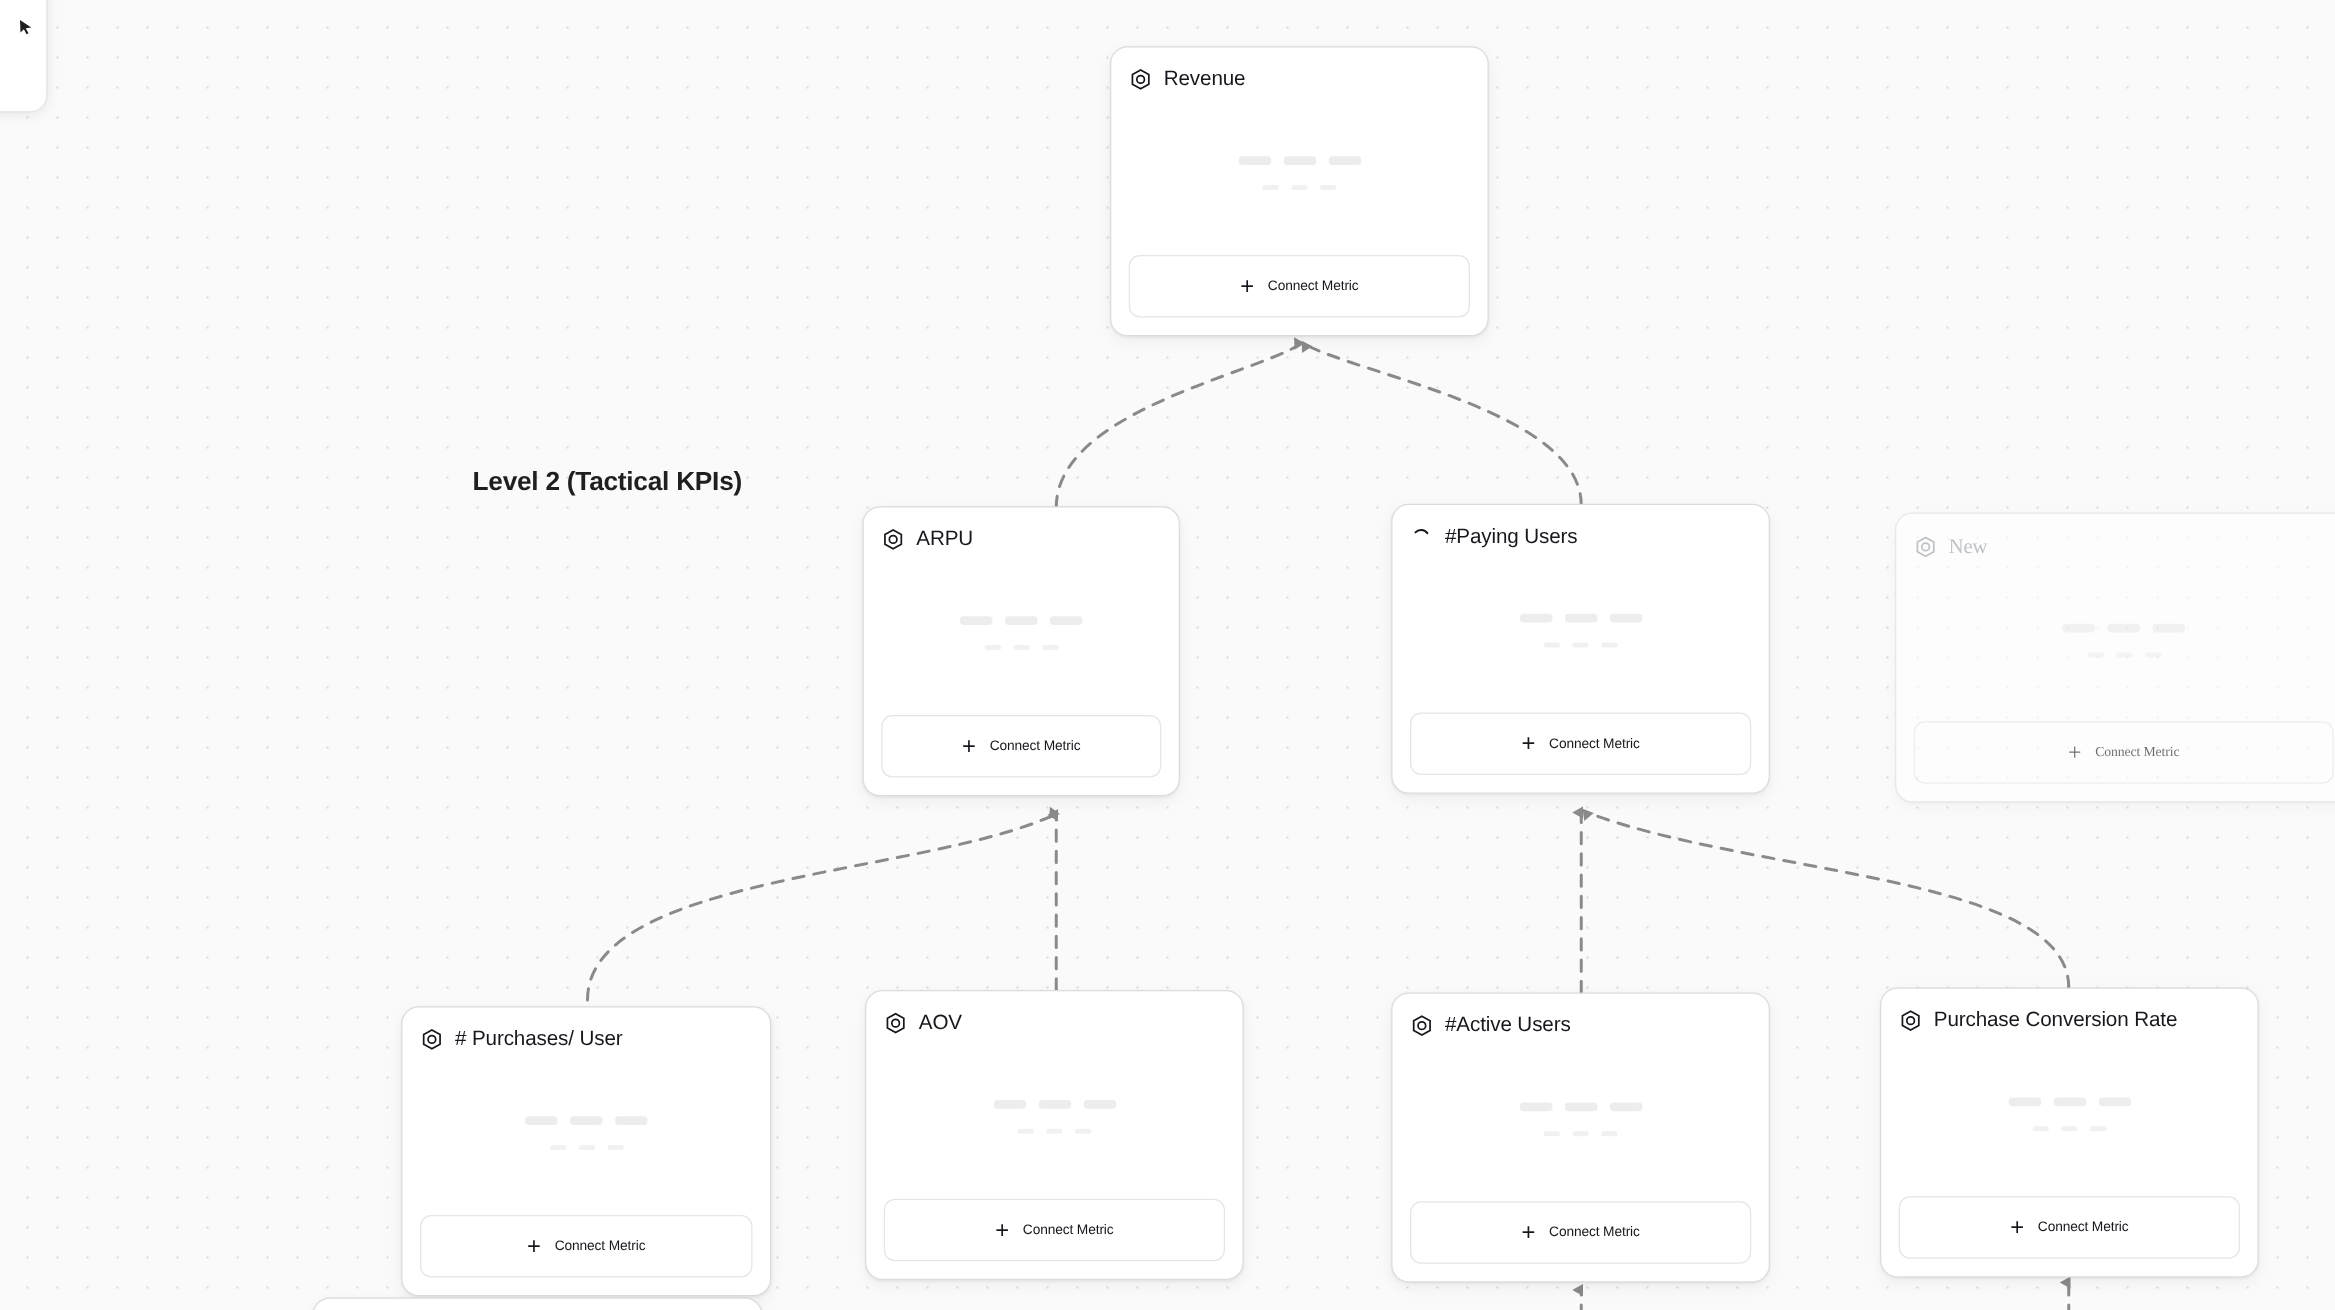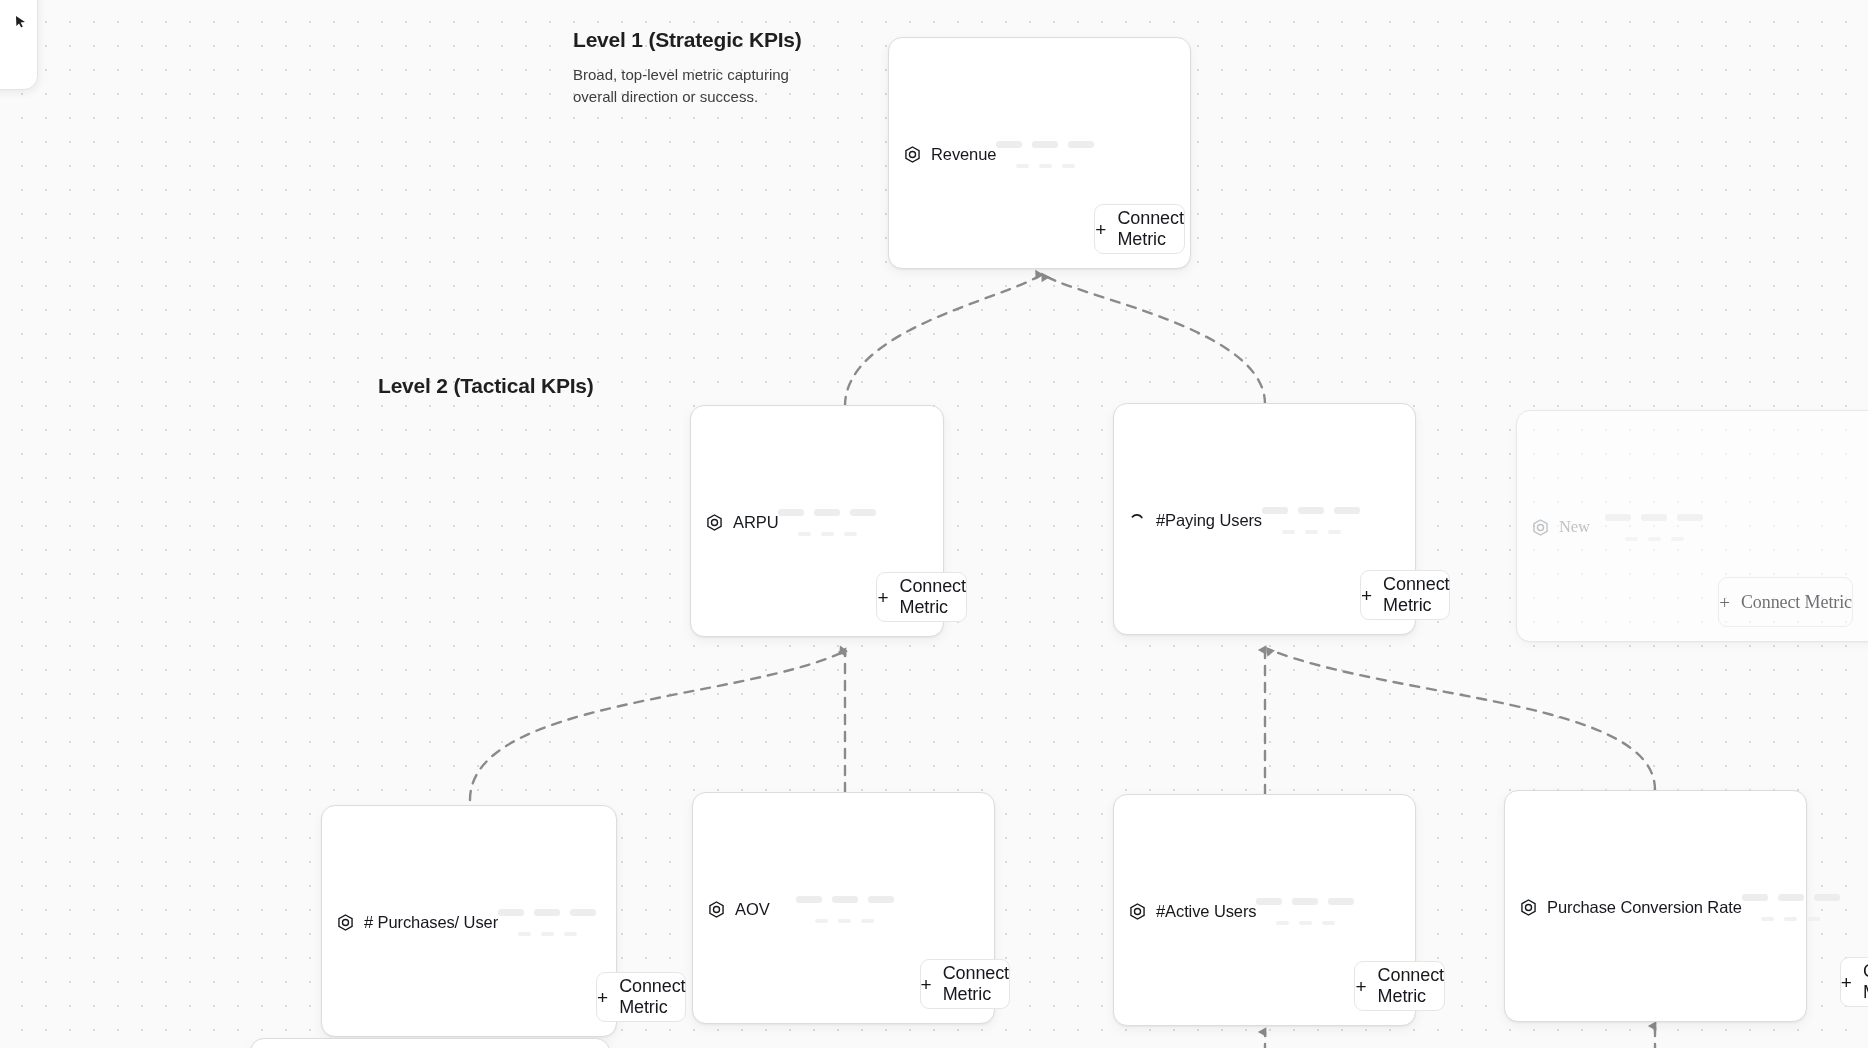--- a/index.html
+++ b/index.html
@@ -32,22 +32,22 @@
     color:#3d3d3d; max-width:250px;
   }
 
   
   .card {
     position:absolute;
     background:#ffffff;
     border:1px solid #dcdcdc;
     border-radius:14px;
     box-shadow:0 1px 2px rgba(0,0,0,.05), 0 4px 12px rgba(0,0,0,.05);
-    display:flex; flex-direction:row;
-    padding:16px 28px 14px 14px;
+    display:flex; flex-direction:column;
+    padding:16px 14px 14px 14px;
     justify-content:space-between;
   }
   .card.muted { opacity:.62; }
 
   .card-head { display:flex; align-items:center; gap:9px; }
   .card-icon { width:19px; height:19px; flex:0 0 19px; display:block; }
   .card-title {
     font-size:16.5px; font-weight:400; color:#16181d;
     letter-spacing:-0.1px; white-space:nowrap;
   }
@@ -63,21 +63,21 @@
   .connect-btn {
     margin-top:auto;
     border:1px solid #e6e6e6;
     border-radius:9px;
     background:#fff;
     height:50px;
     display:flex; align-items:center; justify-content:center; gap:11px;
     cursor:pointer;
   }
   .connect-plus { font-size:19px; line-height:1; color:#16181d; font-weight:400; }
-  .connect-label { font-size:18px; color:#16181d; letter-spacing:-0.1px; }
+  .connect-label { font-size:11px; color:#16181d; letter-spacing:-0.1px; }
 
   
   #corner-panel {
     position:absolute; left:-42px; top:-42px;
     width:80px; height:132px;
     background:#fff; border:1px solid #e4e4e4;
     border-radius:14px;
     box-shadow:0 2px 10px rgba(0,0,0,.08);
     display:flex; align-items:center; justify-content:flex-end;
     padding-right:8px;
@@ -114,24 +114,20 @@
 
       <path d="M1265,794 L1265,650" marker-end="url(#arw)"></path>
 
       <path d="M1655,790 C1655,700 1400,700 1270,650" marker-end="url(#arw)"></path>
 
       <path d="M1265,1070 L1265,1032" marker-end="url(#arw)"></path>
       <path d="M1655,1070 L1655,1026" marker-end="url(#arw)"></path>
     </g>
   </svg>
 
-  <div class="level-label" style="left:573px; top:28px;">
-    <div class="level-title">Level 1 (Strategic KPIs)</div>
-    <div class="level-desc">Broad, top-level metric capturing overall direction or success.</div>
-  </div>
 
   <div class="level-label" style="left:378px; top:374px;">
     <div class="level-title">Level 2 (Tactical KPIs)</div>
   </div>
 
 
   <div class="card" style="left:888px; top:37px; width:303px; height:232px;">
     <div class="card-head">
       <span class="card-icon">
         <svg viewBox="0 0 20 20" width="19" height="19">

